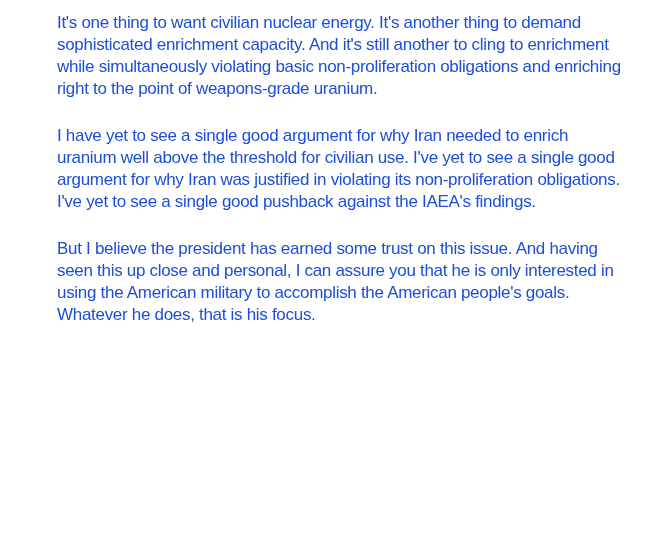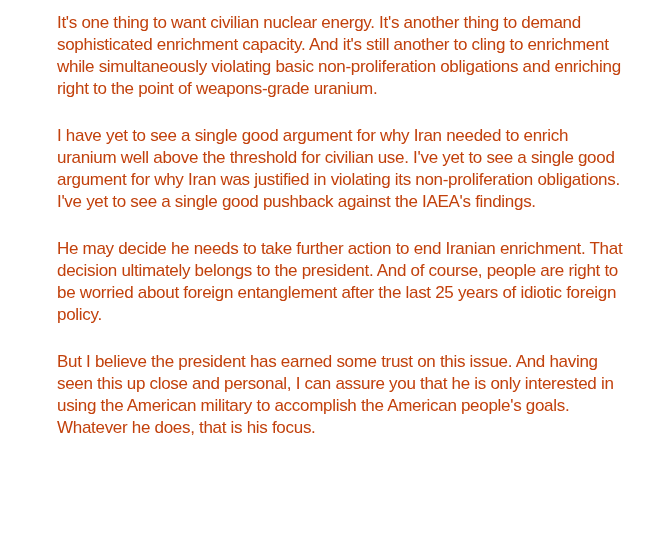--- a/index.html
+++ b/index.html
@@ -17,25 +17,24 @@
     box-sizing: border-box;
     padding: 12px 20px 0 57px;
     width: 651px;
   }
   .post-body p {
     margin: 0 0 25px 0;
     width: 574px;
     font-size: 17px;
     line-height: 22px;
     letter-spacing: -0.3px;
-    color: #c2410c;
+    color: #1d4ed8;
     white-space: pre-wrap;
   }
 </style>
 </head>
 <body>
 
 <div class="post-body">
   <p>It's one thing to want civilian nuclear energy. It's another thing to demand sophisticated enrichment capacity. And it's still another to cling to enrichment while simultaneously violating basic non-proliferation obligations and enriching right to the point of weapons-grade uranium.</p>
   <p>I have yet to see a single good argument for why Iran needed to enrich uranium well above the threshold for civilian use. I've yet to see a single good argument for why Iran was justified in violating its non-proliferation obligations. I've yet to see a single good pushback against the IAEA's findings.</p>
-  <p>He may decide he needs to take further action to end Iranian enrichment. That decision ultimately belongs to the president. And of course, people are right to be worried about foreign entanglement after the last 25 years of idiotic foreign policy.</p>
   <p>But I believe the president has earned some trust on this issue. And having seen this up close and personal, I can assure you that he is only interested in using the American military to accomplish the American people's goals. Whatever he does, that is his focus.</p>
 </div>
 
 </body></html>

